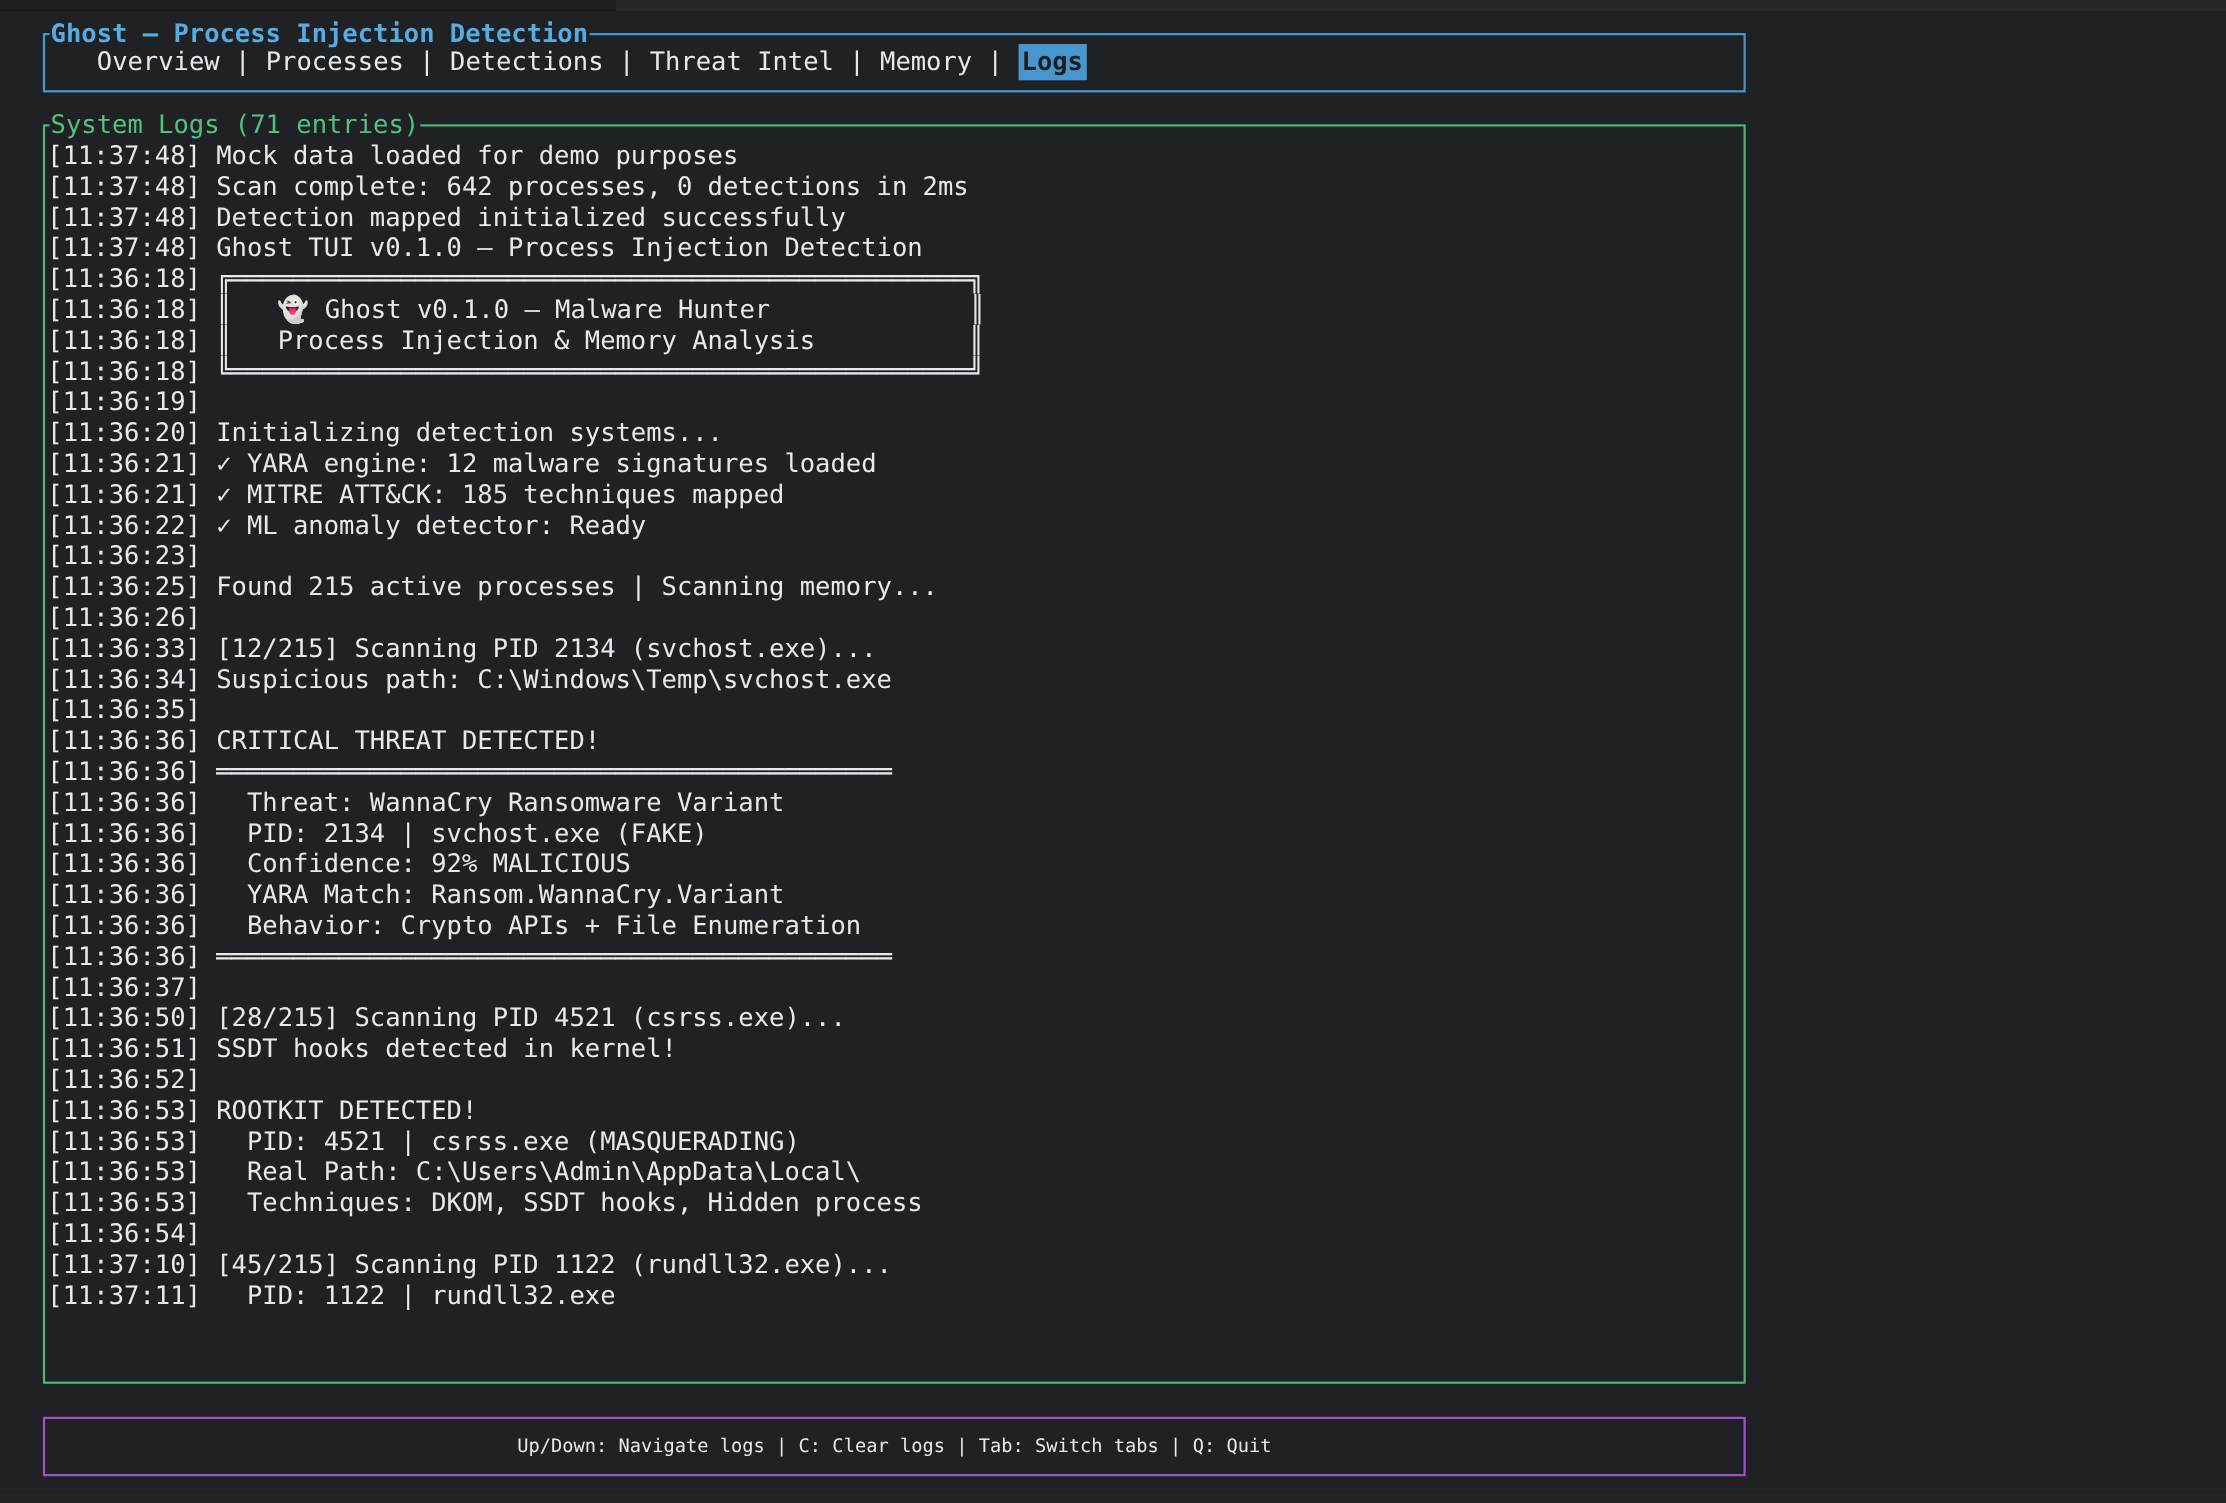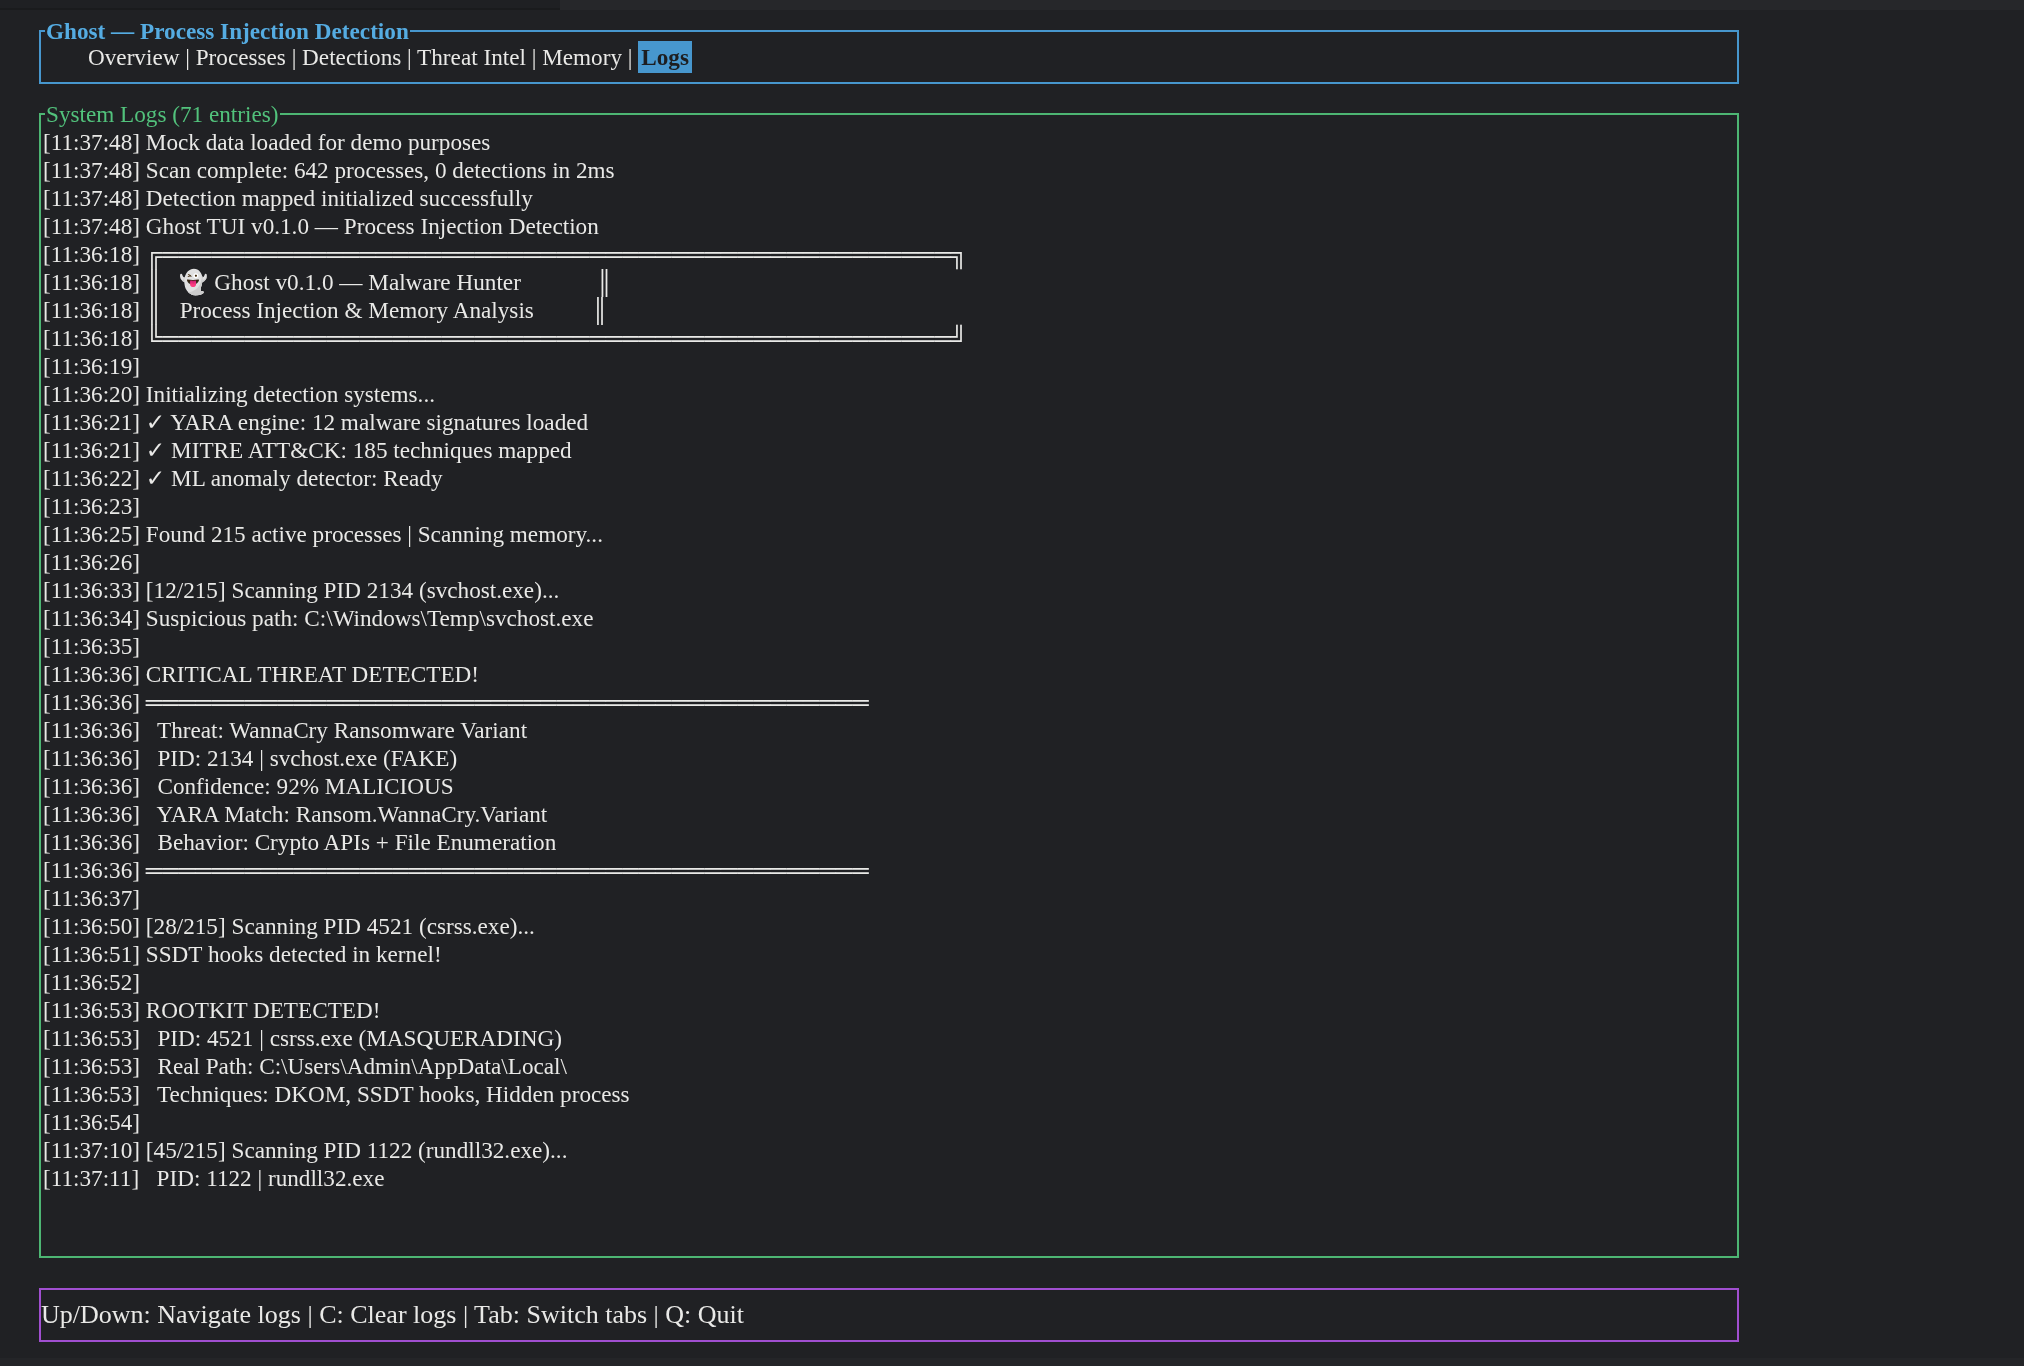--- a/index.html
+++ b/index.html
@@ -19,24 +19,23 @@
     background: #1f2023; border-bottom: 2px solid #1a1b1d;
   }
   .top-strip .lighter {
     position: absolute; left: 560px; top: 0; right: 0; height: 10px; background: #26272a;
   }
   .bottom-strip {
     position: absolute; left: 0; bottom: 0; width: 2024px; height: 8px; background: #242528;
   }
 
   .tui-box {
-    position: absolute; left: 39px; width: 1700px;
+    position: absolute; left: 39px; width: 1548px;
     border-style: solid; border-width: 2px;
     background: transparent;
-    font-family: Liberation Serif, serif;
   }
   .box-title {
     position: absolute; top: -15px; left: 4px;
     background: #202124; padding: 0 1px;
     font-size: 23.2px; line-height: 28px; white-space: pre;
   }
 
   
   .tabs-box { top: 30px; height: 54px; border-color: #4797CE; }
   .tabs-box .box-title { color: #55ACE2; font-weight: bold; }
@@ -62,21 +61,21 @@
   }
   .log-line {
     white-space: pre; font-size: 23.2px; line-height: 28px; height: 28px;
     color: #E9E9E7;
   }
 
   
   .status-box { top: 1288px; height: 54px; border-color: #A14FD0; }
   .status-text {
     position: absolute; left: 0; right: 0; top: 0; bottom: 0;
-    text-align: left; line-height: 50px; font-size: 26px;
+    text-align: center; line-height: 50px; font-size: 17px;
     color: #E9E9E7; white-space: pre;
   }
 </style>
 </head>
 <body>
 
 <div class="screen">
 
   <div class="top-strip">
     <div class="lighter"></div>

